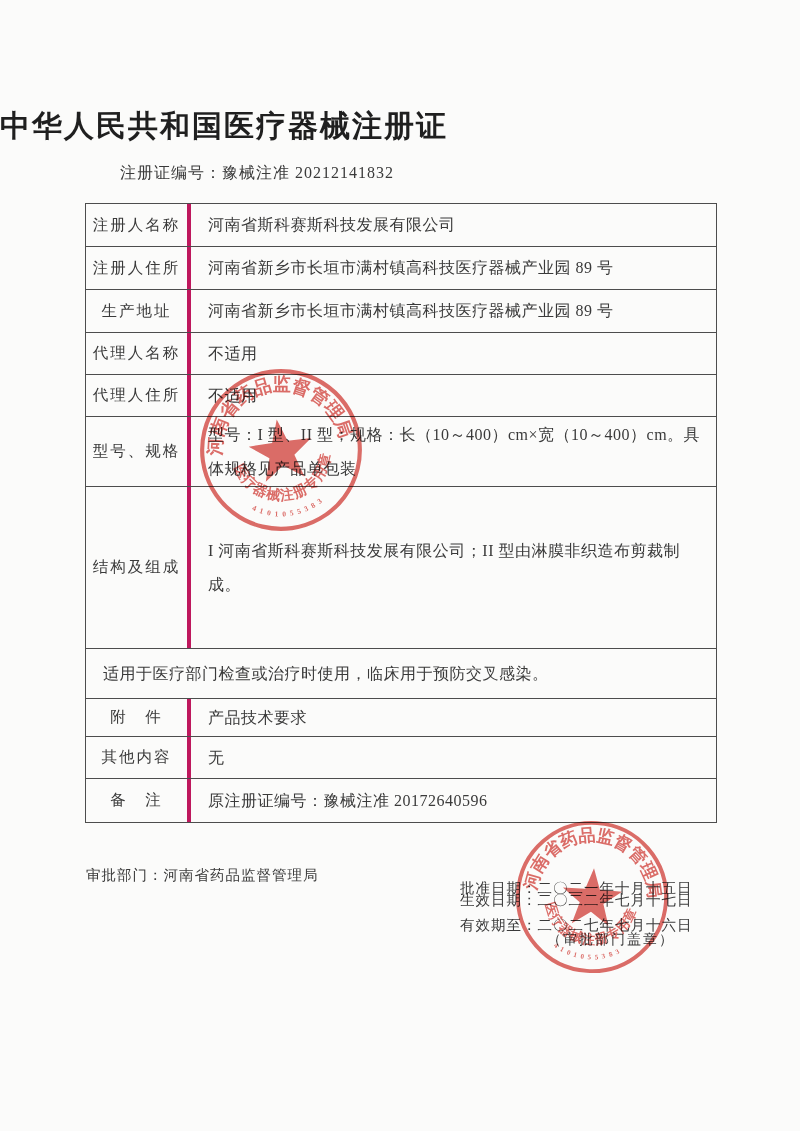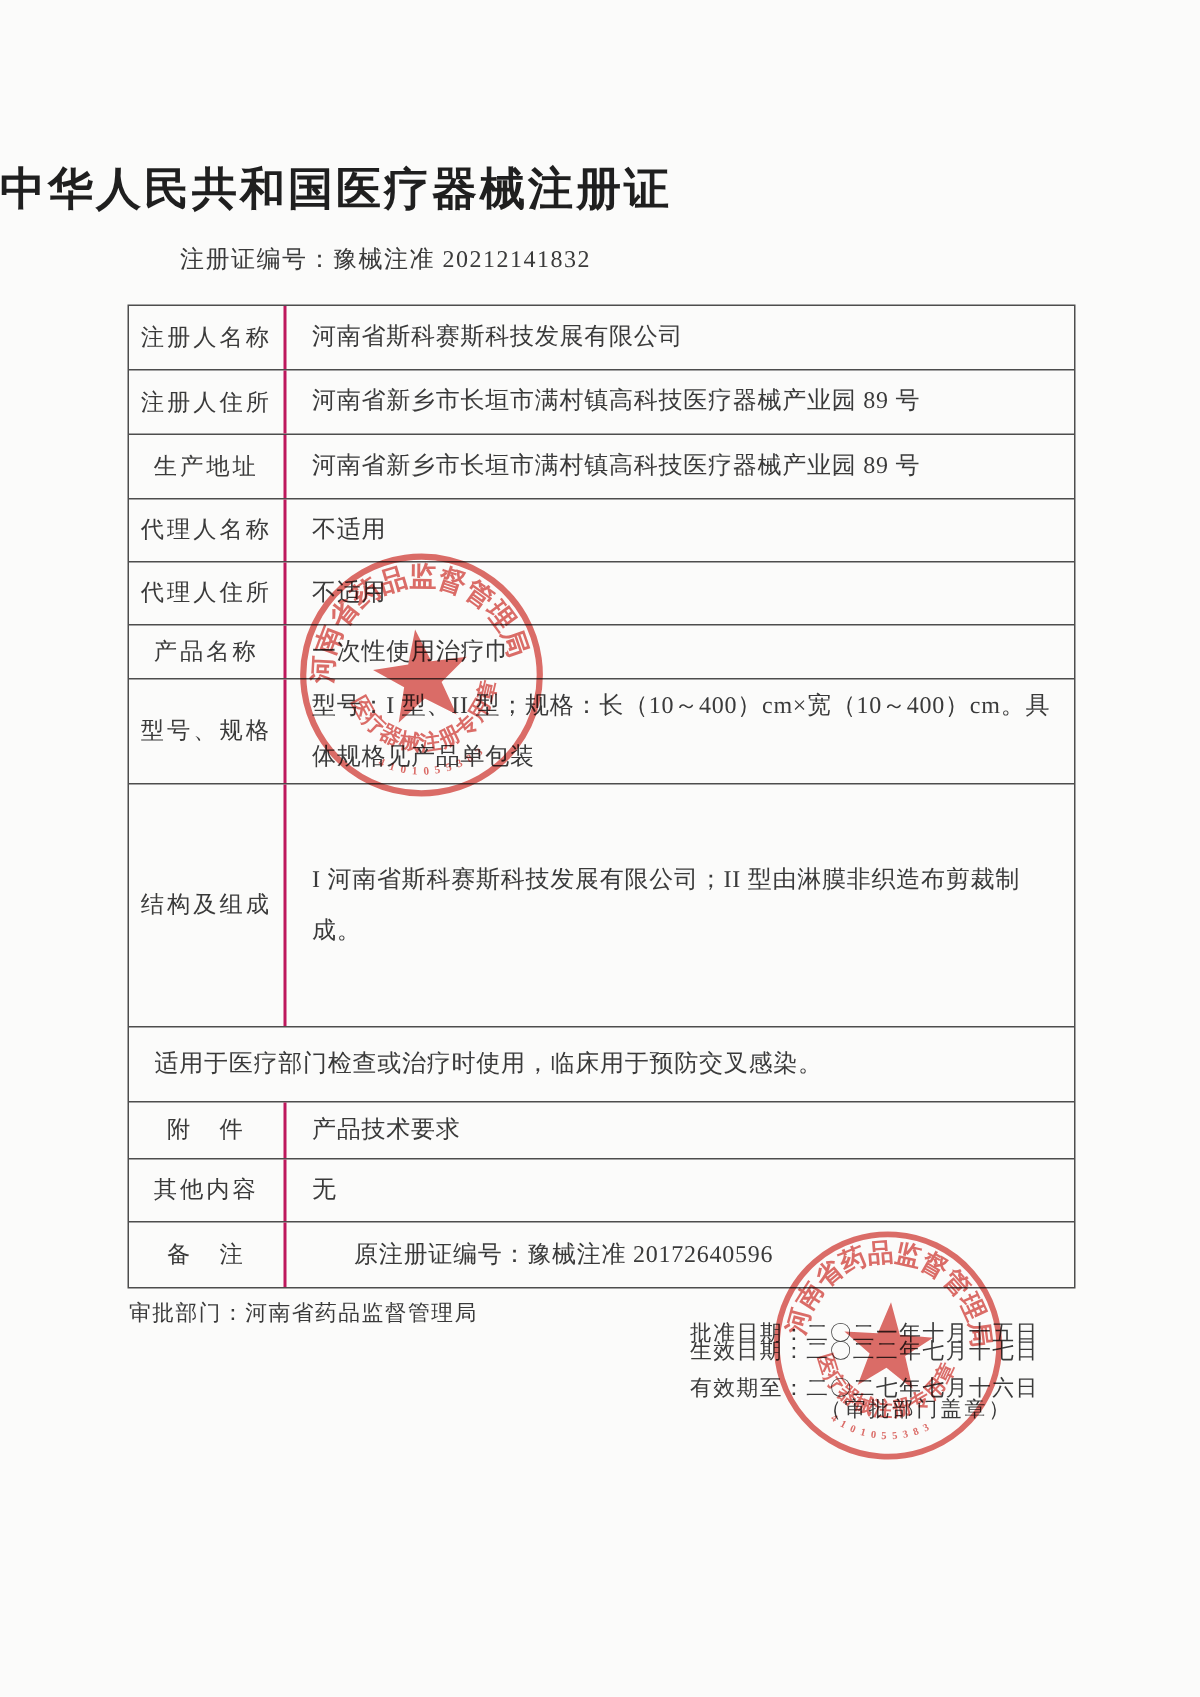--- a/index.html
+++ b/index.html
@@ -28,26 +28,26 @@
     position:absolute;left:85px;top:203px;width:632px;
     border:1.5px solid #4d4d4d;
     box-sizing:border-box;
     background:transparent;
   }
   .trow{
     display:flex;
     border-bottom:1px solid #4d4d4d;
     box-sizing:border-box;
   }
-  .trow:last-child{border-bottom:none;gap:28px;}
+  .trow:last-child{border-bottom:none;}
   .cell{box-sizing:border-box;display:flex;align-items:center;}
   .cell.label{
     width:105px;
     justify-content:center;
-    border-right:2px solid #be185d;
+    border-right:4px solid #be185d;
     font-size:15.5px;color:#3a3a3a;
     letter-spacing:2px;
     text-align:center;
     flex-shrink:0;
   }
   .cell.value{
     flex:1;
     padding:4px 10px 4px 17px;
     font-size:16px;color:#3a3a3a;
     letter-spacing:0.5px;
@@ -98,24 +98,20 @@
       <div class="cell label">生产地址</div>
       <div class="cell value">河南省新乡市长垣市满村镇高科技医疗器械产业园 89 号</div>
     </div>
     <div class="trow" style="height:42px">
       <div class="cell label">代理人名称</div>
       <div class="cell value">不适用</div>
     </div>
     <div class="trow" style="height:42px">
       <div class="cell label">代理人住所</div>
       <div class="cell value">不适用</div>
-    </div>
-    <div class="trow" style="height:36px">
-      <div class="cell label">产品名称</div>
-      <div class="cell value">一次性使用治疗巾</div>
     </div>
     <div class="trow" style="height:70px">
       <div class="cell label">型号、规格</div>
       <div class="cell value">型号：I 型、II 型；规格：长（10～400）cm×宽（10～400）cm。具体规格见产品单包装</div>
     </div>
     <div class="trow" style="height:162px">
       <div class="cell label">结构及组成</div>
       <div class="cell value">I 河南省斯科赛斯科技发展有限公司；II 型由淋膜非织造布剪裁制成。</div>
     </div>
     <div class="trow" style="height:50px">

